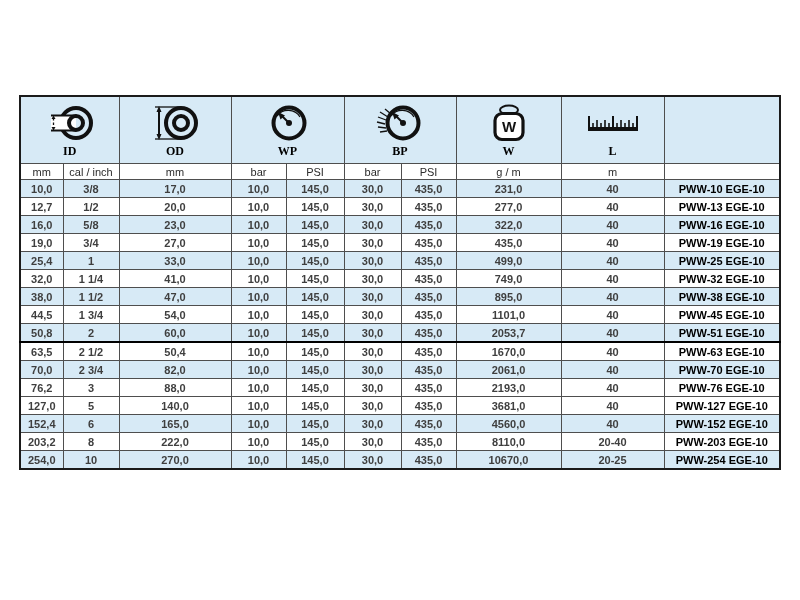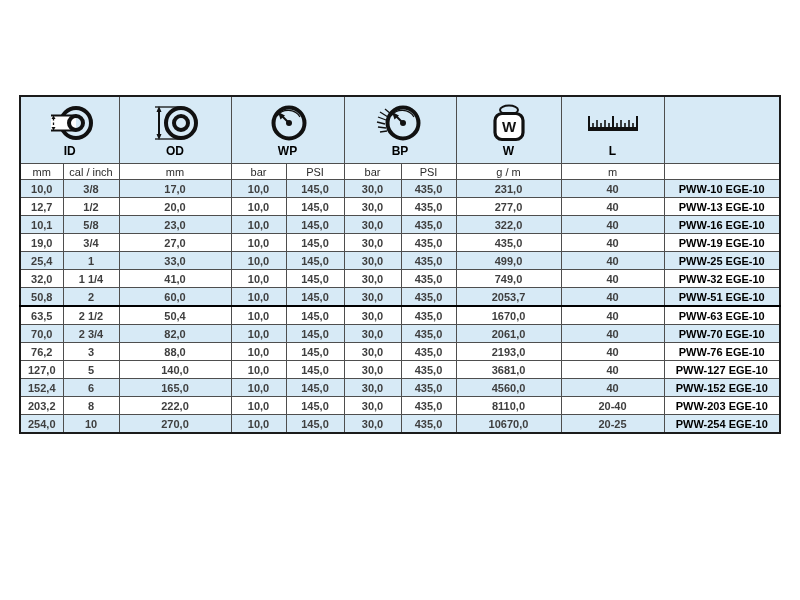--- a/index.html
+++ b/index.html
@@ -21,21 +21,21 @@
     padding:0 2px;
     text-align:center; vertical-align:middle;
     overflow:hidden; white-space:nowrap;
   }
   .spec-table th.hdr {
     height:66px;
     background:#d7eaf6;
   }
   .hdr-inner { display:flex; flex-direction:column; align-items:center; justify-content:center; height:100%; }
   .hdr-icon { display:block; line-height:0; }
-  .hdr-label { font-size:12px; font-weight:700; color:#000; margin-top:1px; line-height:13px; }
+  .hdr-label { font-size:12px; font-weight:700; color:#000; margin-top:1px; line-height:13px;font-family:Liberation Serif, serif; }
   tr.units td {
     height:15px; background:#ffffff;
     font-size:11px; font-weight:400; color:#2b2b2b;
   }
   tbody.data td {
     height:17px;
     font-size:11px; font-weight:700; color:#3f3f3f;
   }
   tbody.data tr.stripe td { background:#d7eaf6; }
   tbody.data td.product { color:#000;margin-left:40px; }
@@ -208,21 +208,21 @@
         <td>20,0</td>
         <td>10,0</td>
         <td>145,0</td>
         <td>30,0</td>
         <td>435,0</td>
         <td>277,0</td>
         <td>40</td>
         <td class="product">PWW-13 EGE-10</td>
       </tr>
       <tr class="stripe">
-        <td>10,1</td>
+        <td>16,0</td>
         <td>5/8</td>
         <td>23,0</td>
         <td>10,0</td>
         <td>145,0</td>
         <td>30,0</td>
         <td>435,0</td>
         <td>322,0</td>
         <td>40</td>
         <td class="product">PWW-16 EGE-10</td>
       </tr>
@@ -254,20 +254,44 @@
         <td>32,0</td>
         <td>1 1/4</td>
         <td>41,0</td>
         <td>10,0</td>
         <td>145,0</td>
         <td>30,0</td>
         <td>435,0</td>
         <td>749,0</td>
         <td>40</td>
         <td class="product">PWW-32 EGE-10</td>
+      </tr>
+      <tr class="stripe">
+        <td>38,0</td>
+        <td>1 1/2</td>
+        <td>47,0</td>
+        <td>10,0</td>
+        <td>145,0</td>
+        <td>30,0</td>
+        <td>435,0</td>
+        <td>895,0</td>
+        <td>40</td>
+        <td class="product">PWW-38 EGE-10</td>
+      </tr>
+      <tr>
+        <td>44,5</td>
+        <td>1 3/4</td>
+        <td>54,0</td>
+        <td>10,0</td>
+        <td>145,0</td>
+        <td>30,0</td>
+        <td>435,0</td>
+        <td>1101,0</td>
+        <td>40</td>
+        <td class="product">PWW-45 EGE-10</td>
       </tr>
       <tr class="stripe">
         <td>50,8</td>
         <td>2</td>
         <td>60,0</td>
         <td>10,0</td>
         <td>145,0</td>
         <td>30,0</td>
         <td>435,0</td>
         <td>2053,7</td>

